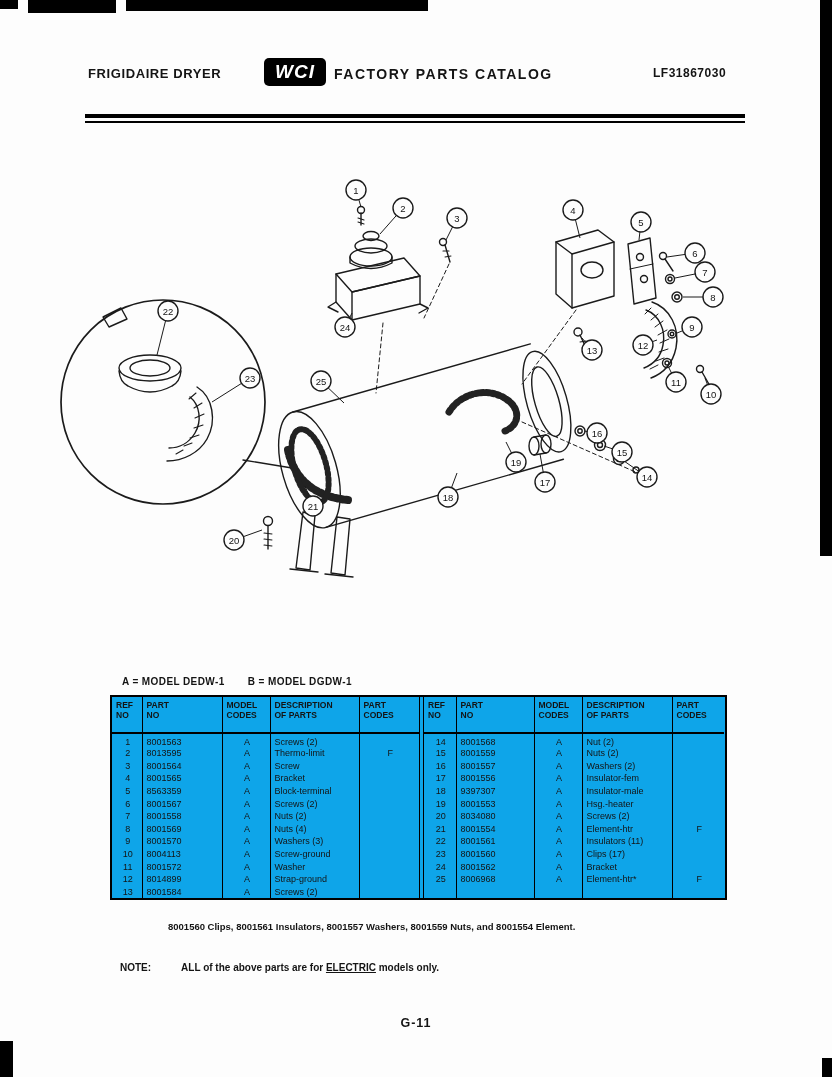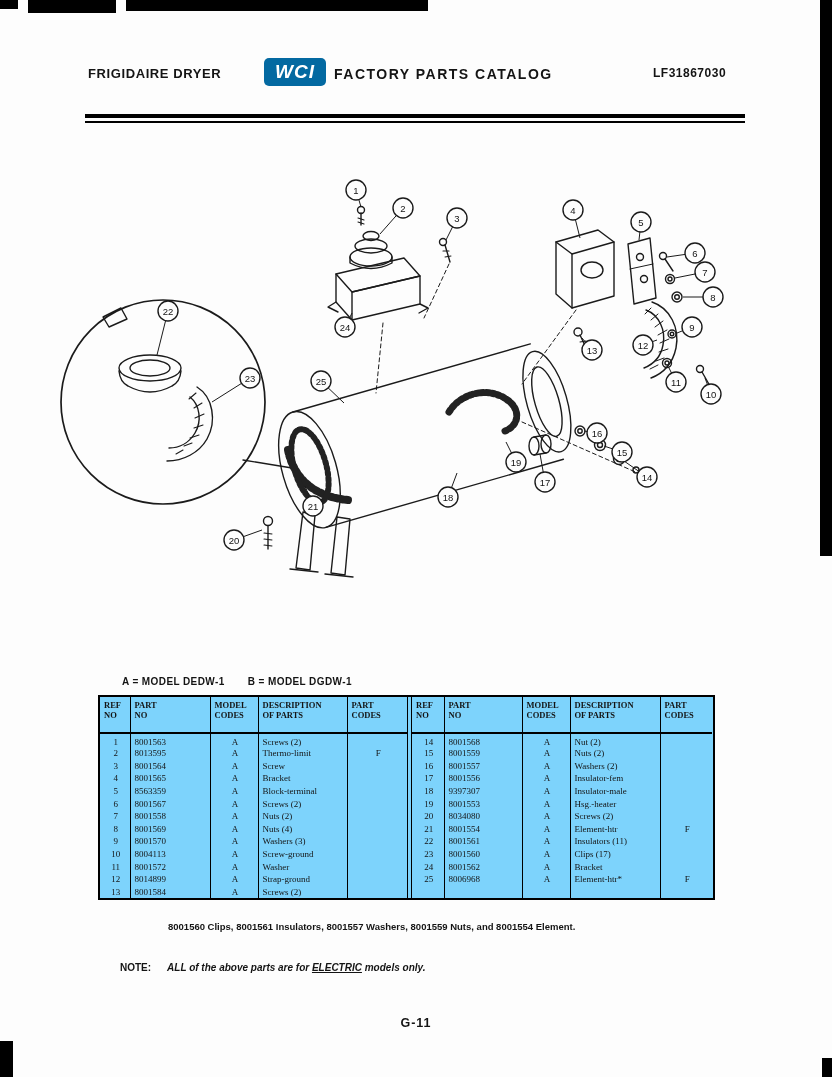--- a/index.html
+++ b/index.html
@@ -6,55 +6,55 @@
   * { margin:0; padding:0; box-sizing:border-box; }
   html,body { width:832px; height:1077px; }
   body {
     position:relative; background:#fdfdfd; color:#141414;
     font-family:"Liberation Sans", sans-serif; overflow:hidden;
   }
   .artifact { position:absolute; background:#000; }
 
   
   .hdr-left  { position:absolute; left:88px;  top:66px; font-weight:bold; font-size:13px; letter-spacing:.6px; }
-  .logo-box  { position:absolute; left:264px; top:58px; width:62px; height:28px; background:#0369a1; color:#fff;
+  .logo-box  { position:absolute; left:264px; top:58px; width:62px; height:28px; background:#000000; color:#fff;
                border-radius:5px; text-align:center; line-height:27px; font-weight:bold; font-style:italic;
                font-size:19px; letter-spacing:1px; }
   .hdr-center{ position:absolute; left:334px; top:66px; font-weight:bold; font-size:14px; letter-spacing:1.5px; }
   .hdr-right { position:absolute; left:653px; top:66px; font-weight:bold; font-size:12px; letter-spacing:.5px; }
   .rule1 { position:absolute; left:85px; top:114px; width:660px; height:4px;   background:#000; }
   .rule2 { position:absolute; left:85px; top:121px; width:660px; height:1.5px; background:#000; }
 
   
   #diagram { position:absolute; left:0; top:150px; }
 
   
   .legend { position:absolute; left:122px; top:676px; font-size:10px; font-weight:bold; letter-spacing:.4px; }
   .legend .model-b { margin-left:20px; }
 
   
-  .table-wrap { position:absolute; left:98px; top:695px; width:617px; border:2.5px solid #000;
-                display:flex; align-items:stretch; background:#7dd3fc;font-family:Liberation Serif, serif; }
+  .table-wrap { position:absolute; left:110px; top:695px; width:617px; border:2.5px solid #000;
+                display:flex; align-items:stretch; background:#0ea5e9; }
   table.ptable { border-collapse:collapse; table-layout:fixed; font-size:9px; }
   .ptable th { font-weight:bold; font-size:8.5px; line-height:1.2; text-align:left; vertical-align:top;
                padding:3px 2px 2px 4px; border-bottom:2px solid #000; white-space:pre-line; height:36px; }
   .ptable td { height:12.6px; padding:0 2px 0 4px; white-space:nowrap; overflow:hidden; }
   .ptable th, .ptable td { border-right:1.5px solid #000; }
   .ptable th:last-child, .ptable td:last-child { border-right:none; }
   .ptable tbody tr:first-child td { padding-top:3px; }
   .cell-ref   { text-align:center; }
   .cell-model { text-align:center; }
   .cell-code  { text-align:center; }
   .tdiv { width:5px; border-left:1.5px solid #000; border-right:1.5px solid #000; }
 
   
   .footnote { position:absolute; left:132px; top:920px; font-size:9.5px; font-weight:bold; line-height:1.5; }
   .footnote .fn2 { margin-left:36px; }
   .note { position:absolute; left:120px; top:962px; font-size:10px; font-weight:bold; }
-  .note .note-text { margin-left:16px;font-style:italic; }
+  .note .note-text { margin-left:30px; }
   .note .u { text-decoration:underline; }
 
   .page-num { position:absolute; left:0; top:1000px; width:832px; text-align:center;
               font-weight:bold; font-size:12.5px; letter-spacing:1px;margin-top:16px; }
 </style>
 </head>
 <body>
 
 <div class="artifact" style="left:0;top:0;width:18px;height:9px;"></div>
 <div class="artifact" style="left:28px;top:0;width:88px;height:13px;"></div>

